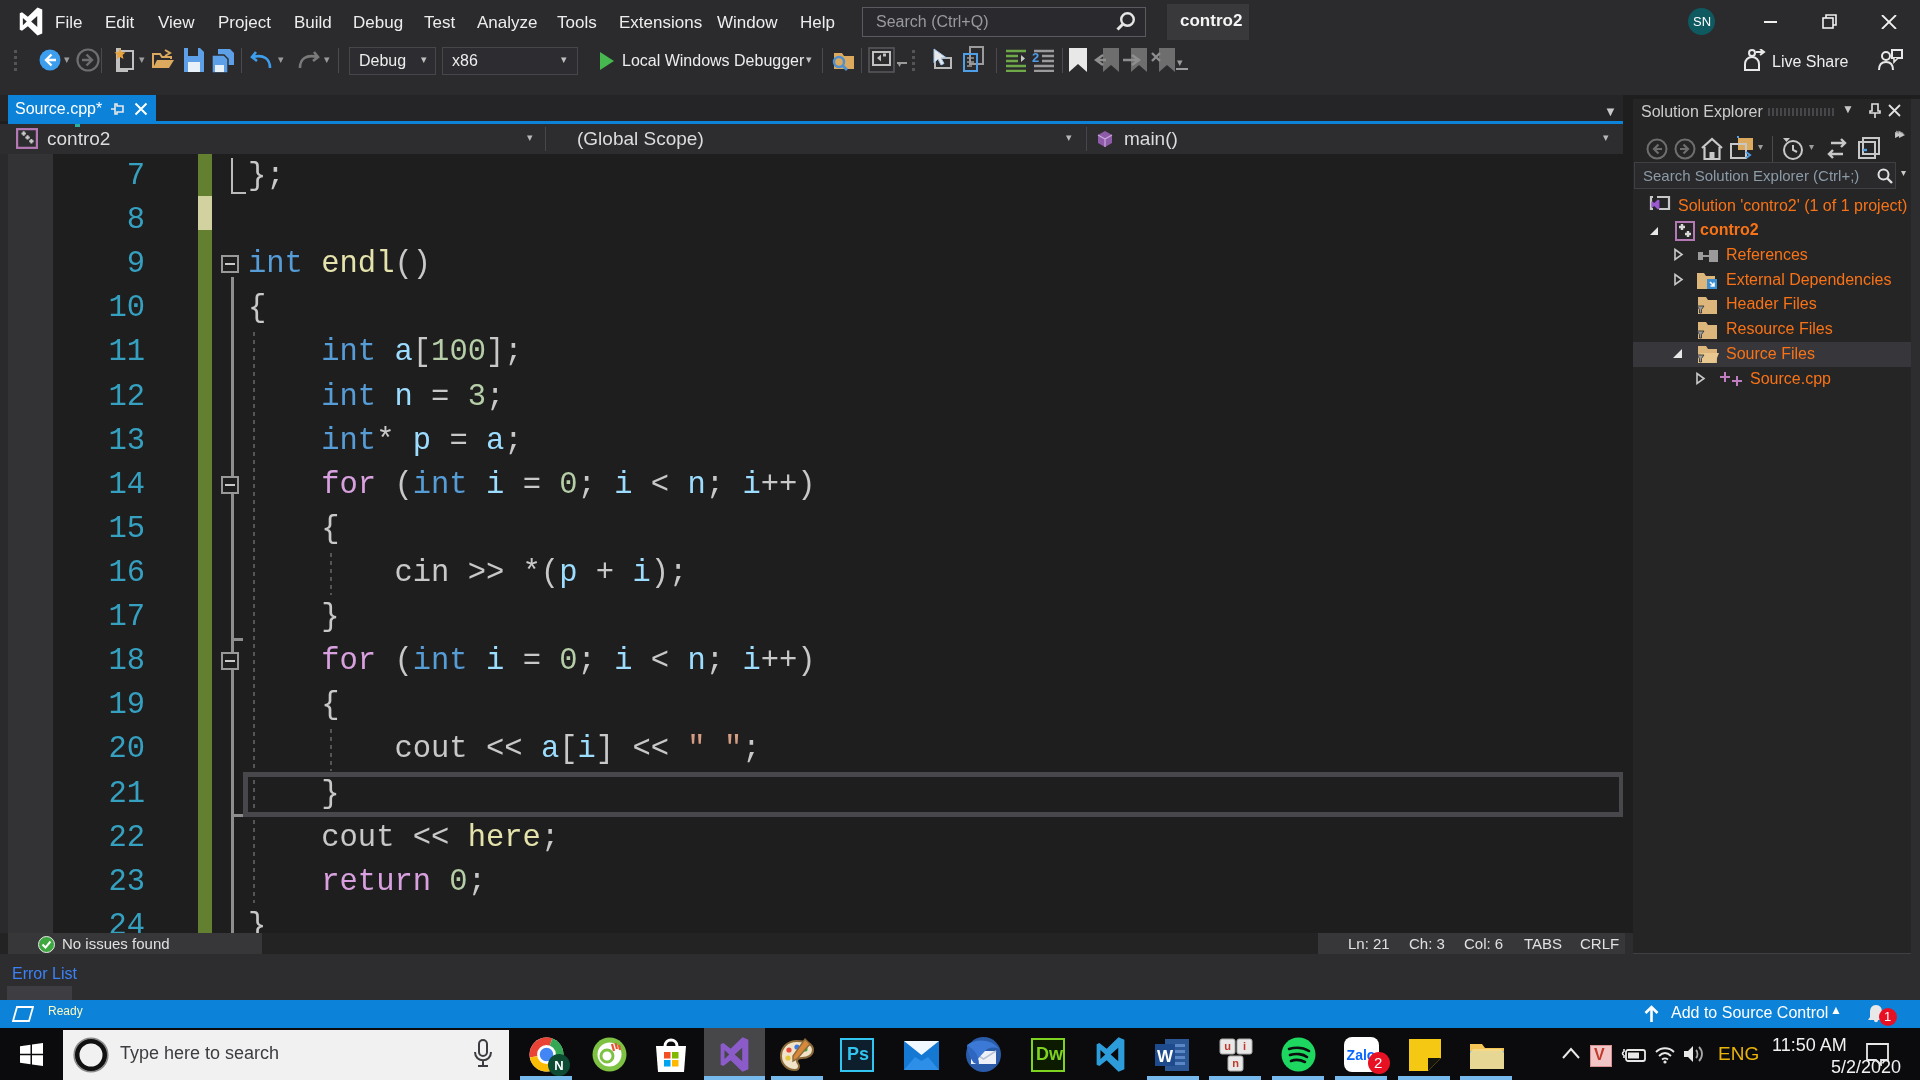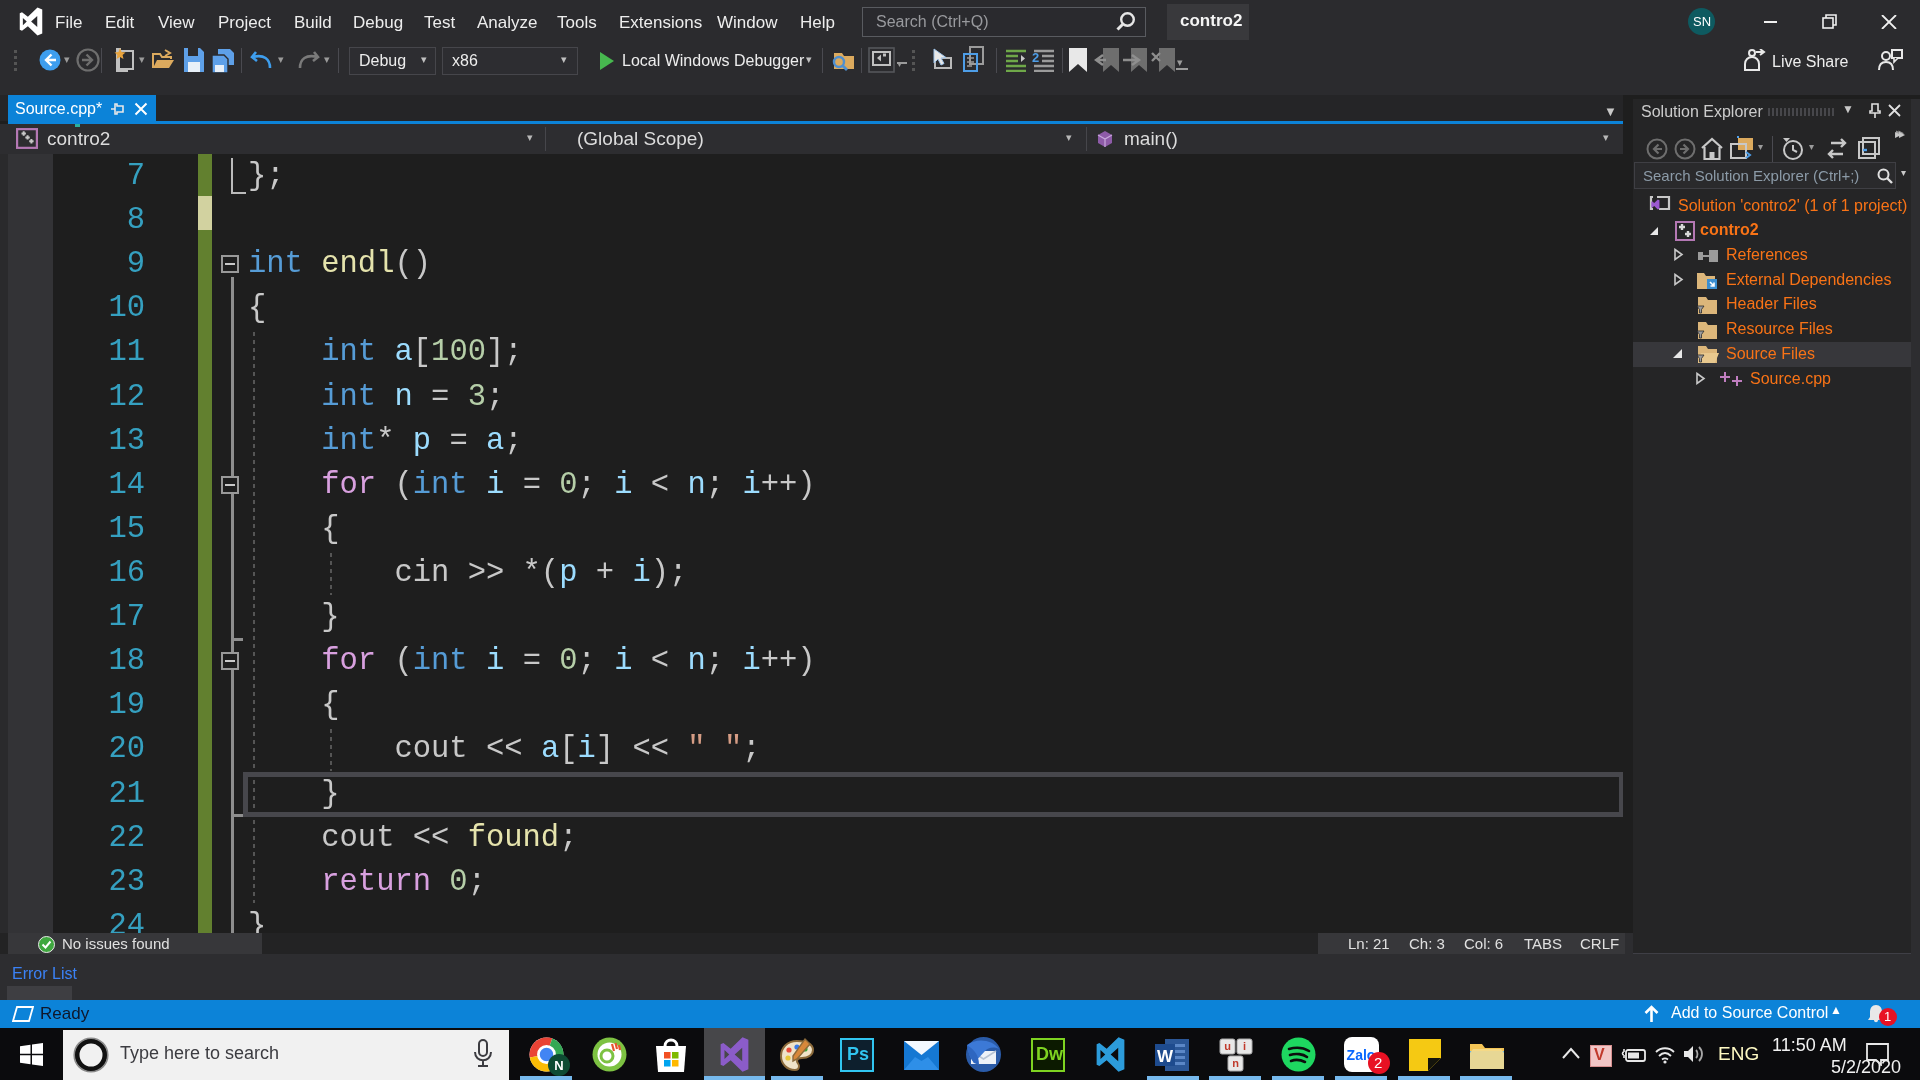--- a/index.html
+++ b/index.html
@@ -278,21 +278,21 @@
     <div class="codeline" style="top:221px">    <span class="kw">int</span> <span class="var">n</span> <span class="op">=</span> <span class="num">3</span><span class="op">;</span></div>
     <div class="codeline" style="top:265px">    <span class="kw">int</span><span class="op">*</span> <span class="var">p</span> <span class="op">=</span> <span class="var">a</span><span class="op">;</span></div>
     <div class="codeline" style="top:309px">    <span class="ctl">for</span> <span class="op">(</span><span class="kw">int</span> <span class="var">i</span> <span class="op">=</span> <span class="num">0</span><span class="op">;</span> <span class="var">i</span> <span class="op">&lt;</span> <span class="var">n</span><span class="op">;</span> <span class="var">i</span><span class="op">++)</span></div>
     <div class="codeline" style="top:353px">    <span class="op">{</span></div>
     <div class="codeline" style="top:397px">        <span class="op">cin &gt;&gt; *(</span><span class="var">p</span> <span class="op">+</span> <span class="var">i</span><span class="op">);</span></div>
     <div class="codeline" style="top:441px">    <span class="op">}</span></div>
     <div class="codeline" style="top:485px">    <span class="ctl">for</span> <span class="op">(</span><span class="kw">int</span> <span class="var">i</span> <span class="op">=</span> <span class="num">0</span><span class="op">;</span> <span class="var">i</span> <span class="op">&lt;</span> <span class="var">n</span><span class="op">;</span> <span class="var">i</span><span class="op">++)</span></div>
     <div class="codeline" style="top:529px">    <span class="op">{</span></div>
     <div class="codeline" style="top:573px">        <span class="op">cout &lt;&lt; </span><span class="var">a</span><span class="op">[</span><span class="var">i</span><span class="op">]</span><span class="op"> &lt;&lt; </span><span class="str">" "</span><span class="op">;</span></div>
     <div class="codeline" style="top:618px">    <span class="op">}</span></div>
-    <div class="codeline" style="top:662px">    <span class="op">cout &lt;&lt; </span><span class="fn">found</span><span class="op">;</span></div>
+    <div class="codeline" style="top:662px">    <span class="op">cout &lt;&lt; </span><span class="fn">here</span><span class="op">;</span></div>
     <div class="codeline" style="top:706px">    <span class="ctl">return</span> <span class="num">0</span><span class="op">;</span></div>
     <div class="codeline" style="top:750px"><span class="op">}</span></div>
   </div>
   <div class="abs" id="botbar">
     <div class="abs" style="left:8px;top:0;width:254px;height:23px;background:#37373A"></div>
     <svg class="abs" style="left:38px;top:3px" width="17" height="17" viewBox="0 0 17 17">
       <circle cx="8.5" cy="8.5" r="8" fill="#3FA73F" stroke="#E8E8E8" stroke-width="1"></circle>
       <path d="M4.5 8.5 L7.5 11.5 L12.5 5.5" stroke="#FFFFFF" stroke-width="2" fill="none"></path>
     </svg>
     <span class="abs" style="left:62px;top:2px;font-size:15px;color:#E0E0E0">No issues found</span>
@@ -422,21 +422,21 @@
     <svg class="abs" style="left:86px;top:272px" width="24" height="16" viewBox="0 0 24 16">
       <path d="M5 1 L7 1 L7 5 L11 5 L11 7 L7 7 L7 11 L5 11 L5 7 L1 7 L1 5 L5 5 Z" fill="#C07EC0"></path>
       <path d="M17 5 L19 5 L19 9 L23 9 L23 11 L19 11 L19 15 L17 15 L17 11 L13 11 L13 9 L17 9 Z" fill="#C07EC0"></path>
     </svg>
     <span class="setext" style="left:117px;top:271px">Source.cpp</span>
   </div>
   <div class="abs" id="statusbar">
     <svg class="abs" style="left:12px;top:6px" width="22" height="16" viewBox="0 0 22 16">
       <path d="M5 1 L21 1 L17 15 L1 15 Z" fill="none" stroke="#FFFFFF" stroke-width="1.8"></path>
     </svg>
-    <span class="abs" style="left:40px;top:4px;font-size:17px;color:#0f172a">Ready</span>
+    <span class="abs" style="left:48px;top:4px;font-size:12px;color:#fef9c3">Ready</span>
     <svg class="abs" style="left:1643px;top:5px" width="17" height="18" viewBox="0 0 17 18">
       <path d="M8.5 17 L8.5 3 M2.5 8 L8.5 2 L14.5 8" stroke="#FFFFFF" stroke-width="2.6" fill="none"></path>
     </svg>
     <span class="abs" style="left:1671px;top:4px;font-size:16px;color:#FFFFFF">Add to Source Control</span>
     <span class="abs" style="left:1830px;top:3px;color:#FFFFFF;font-size:12px">▲</span>
     <svg class="abs" style="left:1866px;top:4px" width="20" height="20" viewBox="0 0 20 20">
       <path d="M10 1 C6 1 4 4 4 8 L4 13 L2 16 L18 16 L16 13 L16 8 C16 4 14 1 10 1 Z M8 16 C8 19 12 19 12 16" fill="#E8E8E8"></path>
     </svg>
     <div class="abs" style="left:1879px;top:8px;width:18px;height:18px;border-radius:50%;background:#E81123"></div>
     <span class="abs" style="left:1884px;top:9px;font-size:13px;color:#FFFFFF">1</span>
@@ -590,20 +590,20 @@
       <path d="M3 6 C1 6 1 9 3 9 M3 3 L3 6 M3 9 L3 12" stroke="#E8E8E8" stroke-width="1.6" fill="none"></path>
     </svg>
     <svg class="abs" style="left:1654px;top:16px" width="22" height="20" viewBox="0 0 22 20">
       <path d="M2 8 C7 3 15 3 20 8 M5 12 C9 8 13 8 17 12 M8 15.5 C10 14 12 14 14 15.5" fill="none" stroke="#E8E8E8" stroke-width="1.8"></path>
       <circle cx="11" cy="18" r="1.6" fill="#E8E8E8"></circle>
     </svg>
     <svg class="abs" style="left:1683px;top:15px" width="24" height="22" viewBox="0 0 24 22">
       <path d="M1 8 L5 8 L10 3 L10 19 L5 14 L1 14 Z" fill="#E8E8E8"></path>
       <path d="M13 7 C15 9 15 13 13 15 M16 4 C20 8 20 14 16 18" fill="none" stroke="#A8A8A8" stroke-width="1.8"></path>
     </svg>
-    <span class="abs" style="left:1718px;top:15px;font-size:19px;color:#fef9c3">ENG</span>
+    <span class="abs" style="left:1718px;top:15px;font-size:19px;color:#eab308">ENG</span>
     <span class="abs" style="left:1772px;top:7px;font-size:18px;color:#F2F2F2">11:50 AM</span>
     <span class="abs" style="left:1831px;top:29px;font-size:18px;color:#F2F2F2">5/2/2020</span>
     <svg class="abs" style="left:1866px;top:15px" width="23" height="23" viewBox="0 0 23 23">
       <path d="M1 1 L22 1 L22 17 L15 17 L15 22 L10 17 L1 17 Z" fill="none" stroke="#E8E8E8" stroke-width="1.8"></path>
     </svg>
   </div>
 </div>
 
 </body></html>

